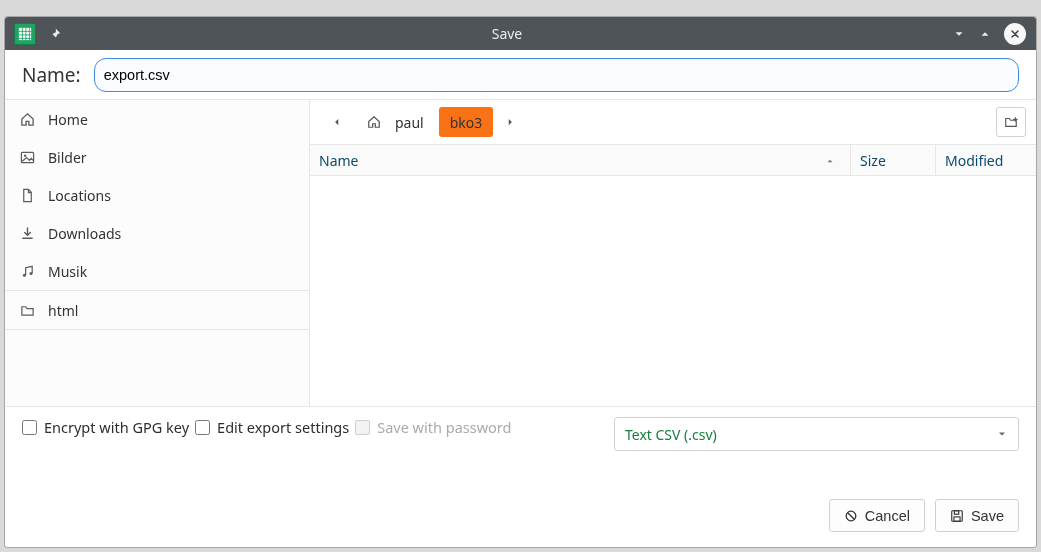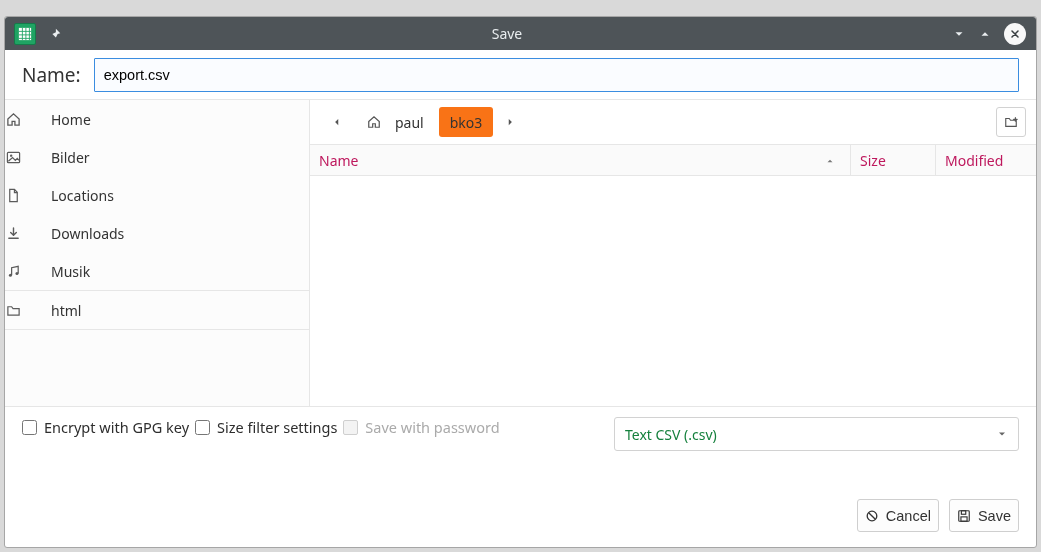--- a/index.html
+++ b/index.html
@@ -59,38 +59,38 @@
     
     .name-row {
       display: flex; align-items: center;
       height: 50px; padding: 0 17px;
       border-bottom: 1px solid #e6e6e6;
       gap: 13px;
     }
     .name-row label { font-size: 19px; color:#333; }
     .name-row input {
       flex:1; height: 34px; padding: 12px 9px;
-      border: 1px solid #3b8de0; border-radius: 1px;
+      border: 1px solid #3b8de0; border-radius: 12px;
       background:#fafcff; font-size: 14.5px;
       outline: none;
     }
 
     
     .body-split { flex:1; display:flex; min-height:0; }
 
     
     .sidebar {
       width: 305px;
       border-right: 1px solid #e6e6e6;
       display:flex; flex-direction:column;
       background:#fcfcfc;
     }
     .sb-item {
-      display:flex; align-items:center; gap: 30px;
-      height: 38px; padding: 0 0;
+      display:flex; align-items:center; gap: 13px;
+      height: 38px; padding: 0 14px;
       color:#333; cursor:pointer;
     }
     .sb-sep { border-top: 1px solid #e6e6e6; }
     .sb-icon { width:16px; display:flex; justify-content:center; color:#5b5b5b; }
     .sb-icon svg { width:15px; height:15px; }
 
     
     .main { flex:1; display:flex; flex-direction:column; min-width:0; }
     .path-row {
       height: 44px; display:flex; align-items:center;
@@ -108,21 +108,21 @@
     .new-folder {
       margin-left:auto; width:30px; height:30px;
       border:1px solid #d2d2d2; border-radius:3px;
       display:flex; align-items:center; justify-content:center;
       cursor:pointer; color:#555;
     }
 
     .table-header {
       height: 32px; display:flex; align-items:center;
       border-top:1px solid #e6e6e6; border-bottom:1px solid #e6e6e6;
-      background:#fafafa; font-size:14px; color:#be185d;
+      background:#fafafa; font-size:14px; color:#0c4a6e;
     }
     .th { height:100%; display:flex; align-items:center; padding:0 9px; border-right:1px solid #e6e6e6; }
     .th-name { flex:1; justify-content:space-between; }
     .th-size { width:85px; }
     .th-mod  { width:100px; border-right:none; }
     .sort-icon { margin-right: 6px; color:#777; }
 
     .file-area { flex:1; background:#fff; }
 
     
@@ -145,21 +145,21 @@
       justify-content:space-between; color:#15803d;
     }
     .type-select .chev { color:#666; }
 
     
     .footer {
       display:flex; justify-content:flex-end; gap:10px;
       padding: 5px 17px 15px 17px;
     }
     .btn {
-      height:33px; padding:0 7px; border:1px solid #cfcfcf; border-radius:3px;
+      height:33px; padding:0 14px; border:1px solid #cfcfcf; border-radius:3px;
       background:#fdfdfd; display:flex; align-items:center; gap:7px;
       font-size:14.5px; cursor:pointer; color:#333;
     }
     .btn svg { width:14px; height:14px; }
   </style>
 </head>
 <body>
 
 <svg width="0" height="0" style="position:absolute">
   <defs>
@@ -373,21 +373,21 @@
   </div>
 
   <div class="options-row">
     <div class="opts">
       <label class="opt">
         <input type="checkbox" style="">
         <span>Encrypt with GPG key</span>
       </label>
       <label class="opt">
         <input type="checkbox" style="">
-        <span>Size filter settings</span>
+        <span>Edit export settings</span>
       </label>
       <div class="opt disabled">
         <span class="chk-disabled"></span>
         <span>Save with password</span>
       </div>
     </div>
     <div class="type-select">
       <span>Text CSV (.csv)</span>
       <span class="chev">
         <svg viewBox="0 0 16 16" width="12" height="12">

